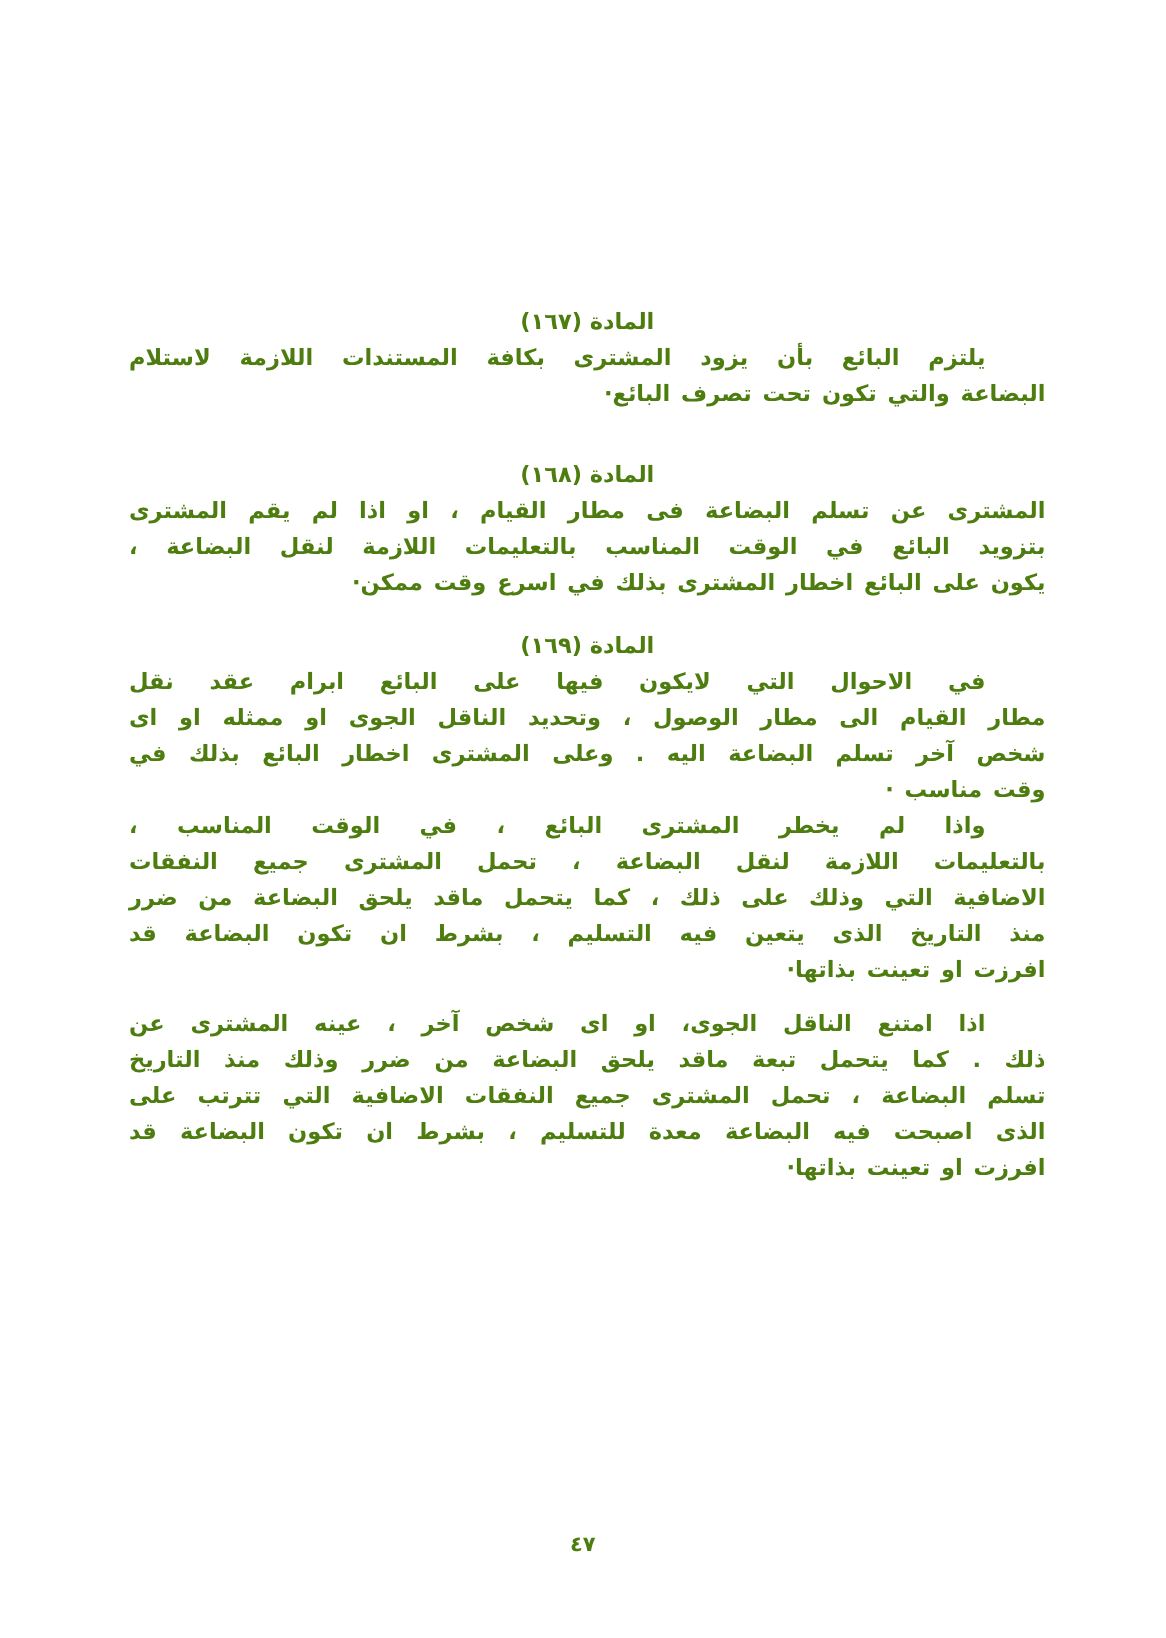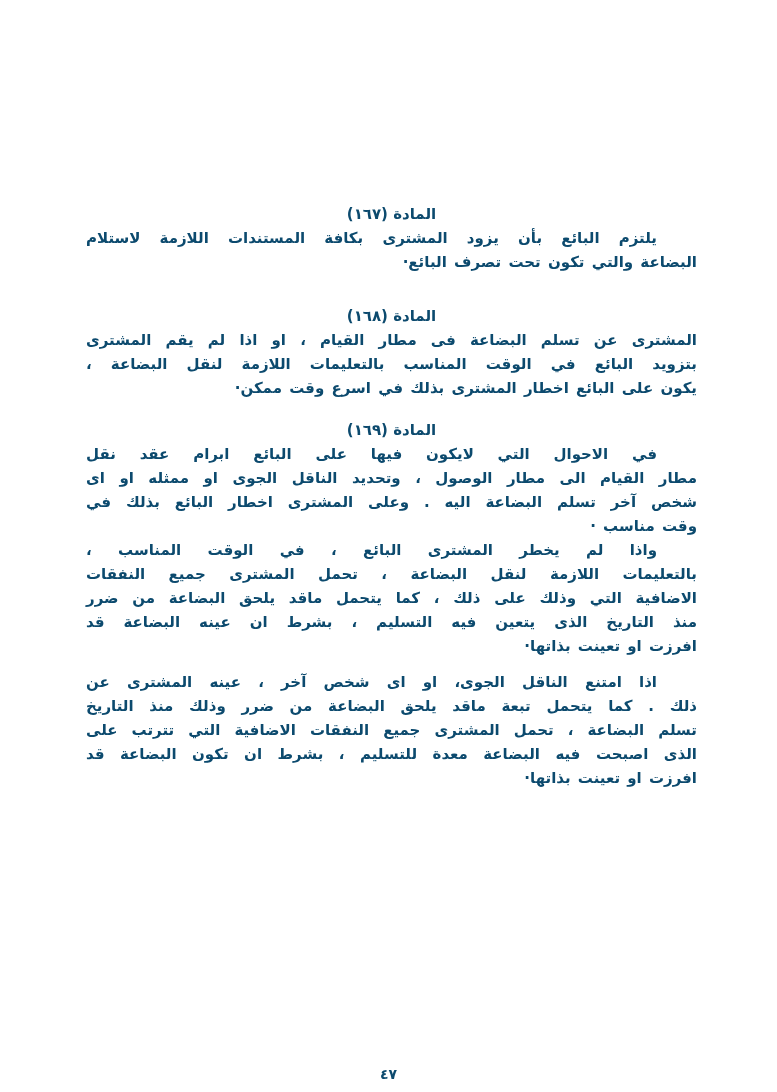--- a/index.html
+++ b/index.html
@@ -1,21 +1,21 @@
 <!DOCTYPE html>
 <html lang="ar"><head>
 <meta charset="utf-8">
 <style>
   html, body { margin: 0; padding: 0; background: #ffffff; }
   .page {
     position: relative;
     width: 777px;
     height: 1092px;
     background: #ffffff;
-    color: #0c4a6e;
+    color: #4d7c0f;
     font-family: "DejaVu Sans", sans-serif;
     overflow: hidden;
   }
   .content {
     position: absolute;
     top: 202px;
     right: 80px;
     left: 86px;
     direction: rtl;
     font-size: 15px;
@@ -33,21 +33,21 @@
   }
   .ln {
     text-align: justify;
     text-align-last: justify;
     word-spacing: 2px;
   }
   .ln.first { text-indent: 40px; }
   .ln.last  { text-align: center; text-align-last: right; }
   .page-number {
     position: absolute;
-    top: 1066px;
+    top: 1022px;
     left: 0;
     right: 0;
     text-align: center;
     direction: rtl;
     font-size: 14px;
     font-weight: 700;
     letter-spacing: 3px;
   }
 </style>
 </head>
@@ -71,21 +71,21 @@
 
     <div class="section s169">
       <div class="heading">المادة (١٦٩)</div>
       <div class="ln first">في الاحوال التي لايكون فيها على البائع ابرام عقد نقل</div>
       <div class="ln">مطار القيام الى مطار الوصول ، وتحديد الناقل الجوى او ممثله او اى</div>
       <div class="ln">شخص آخر تسلم البضاعة اليه . وعلى المشترى اخطار البائع بذلك في</div>
       <div class="ln last">وقت مناسب ·</div>
       <div class="ln first">واذا لم يخطر المشترى البائع ، في الوقت المناسب ،</div>
       <div class="ln">بالتعليمات اللازمة لنقل البضاعة ، تحمل المشترى جميع النفقات</div>
       <div class="ln">الاضافية التي وذلك على ذلك ، كما يتحمل ماقد يلحق البضاعة من ضرر</div>
-      <div class="ln">منذ التاريخ الذى يتعين فيه التسليم ، بشرط ان عينه البضاعة قد</div>
+      <div class="ln">منذ التاريخ الذى يتعين فيه التسليم ، بشرط ان تكون البضاعة قد</div>
       <div class="ln last">افرزت او تعينت بذاتها·</div>
     </div>
 
     <div class="section s170">
       <div class="ln first">اذا امتنع الناقل الجوى، او اى شخص آخر ، عينه المشترى عن</div>
       <div class="ln">ذلك . كما يتحمل تبعة ماقد يلحق البضاعة من ضرر وذلك منذ التاريخ</div>
       <div class="ln">تسلم البضاعة ، تحمل المشترى جميع النفقات الاضافية التي تترتب على</div>
       <div class="ln">الذى اصبحت فيه البضاعة معدة للتسليم ، بشرط ان تكون البضاعة قد</div>
       <div class="ln last">افرزت او تعينت بذاتها·</div>
     </div>

